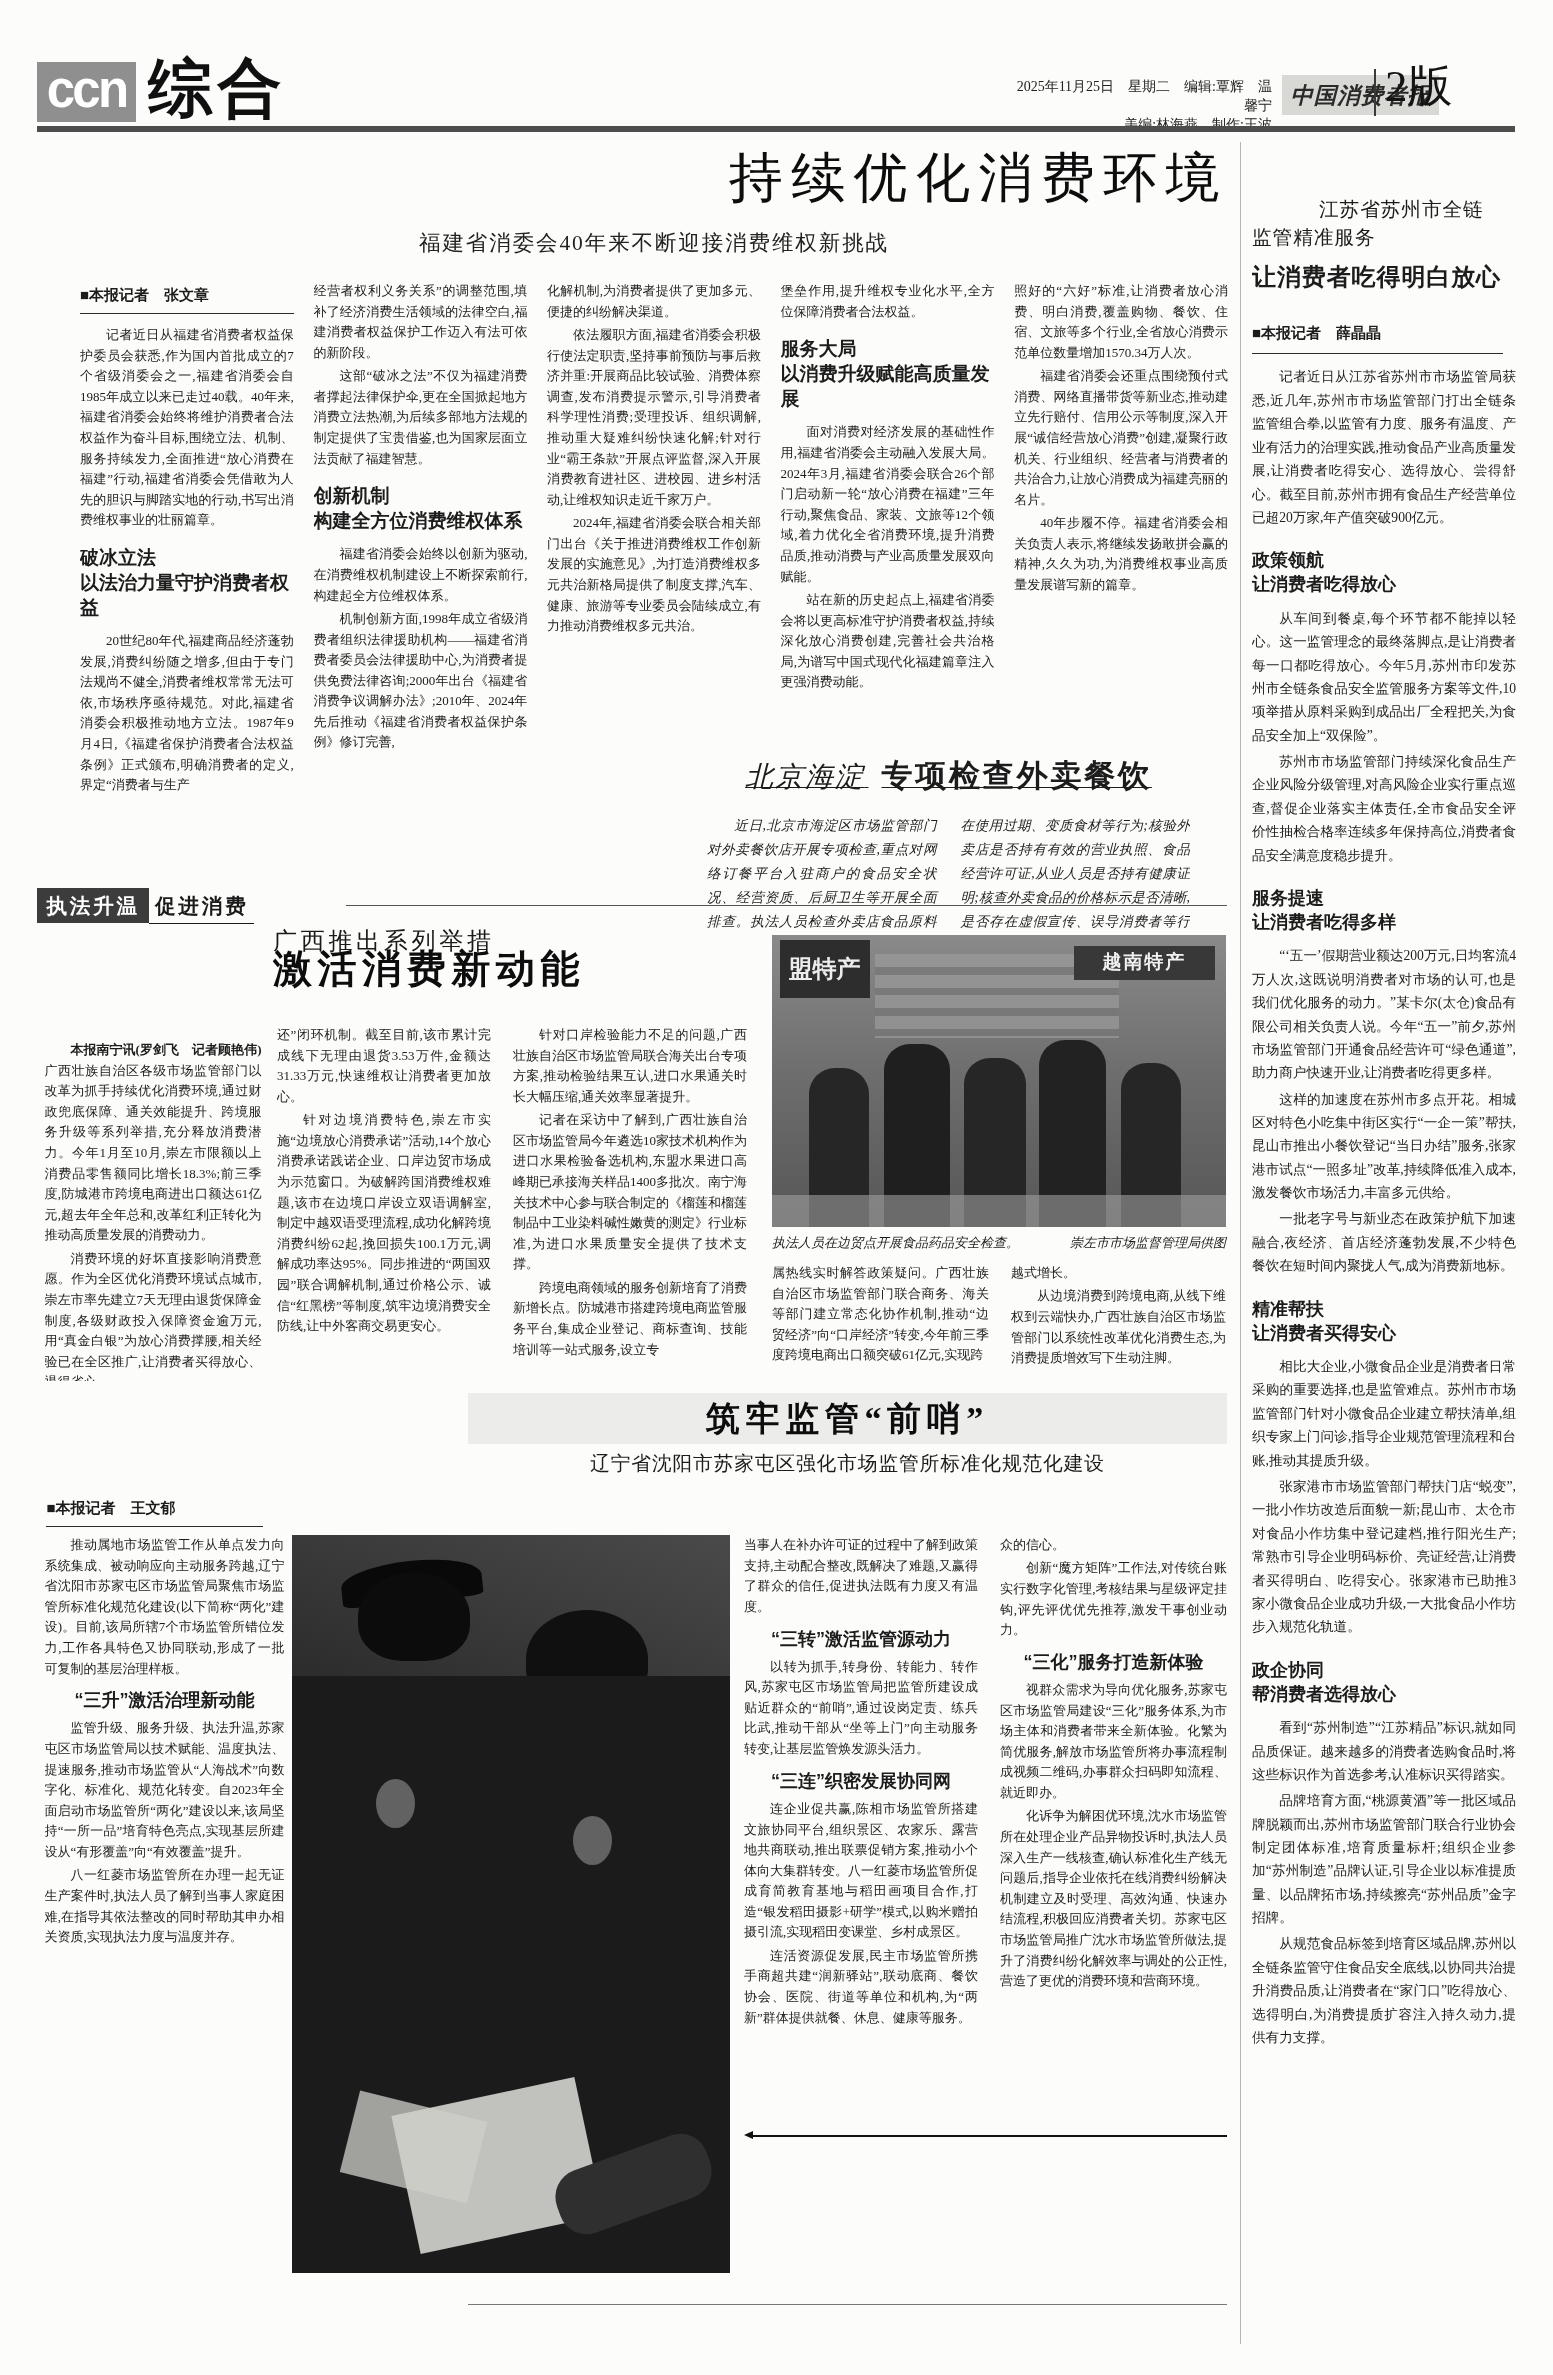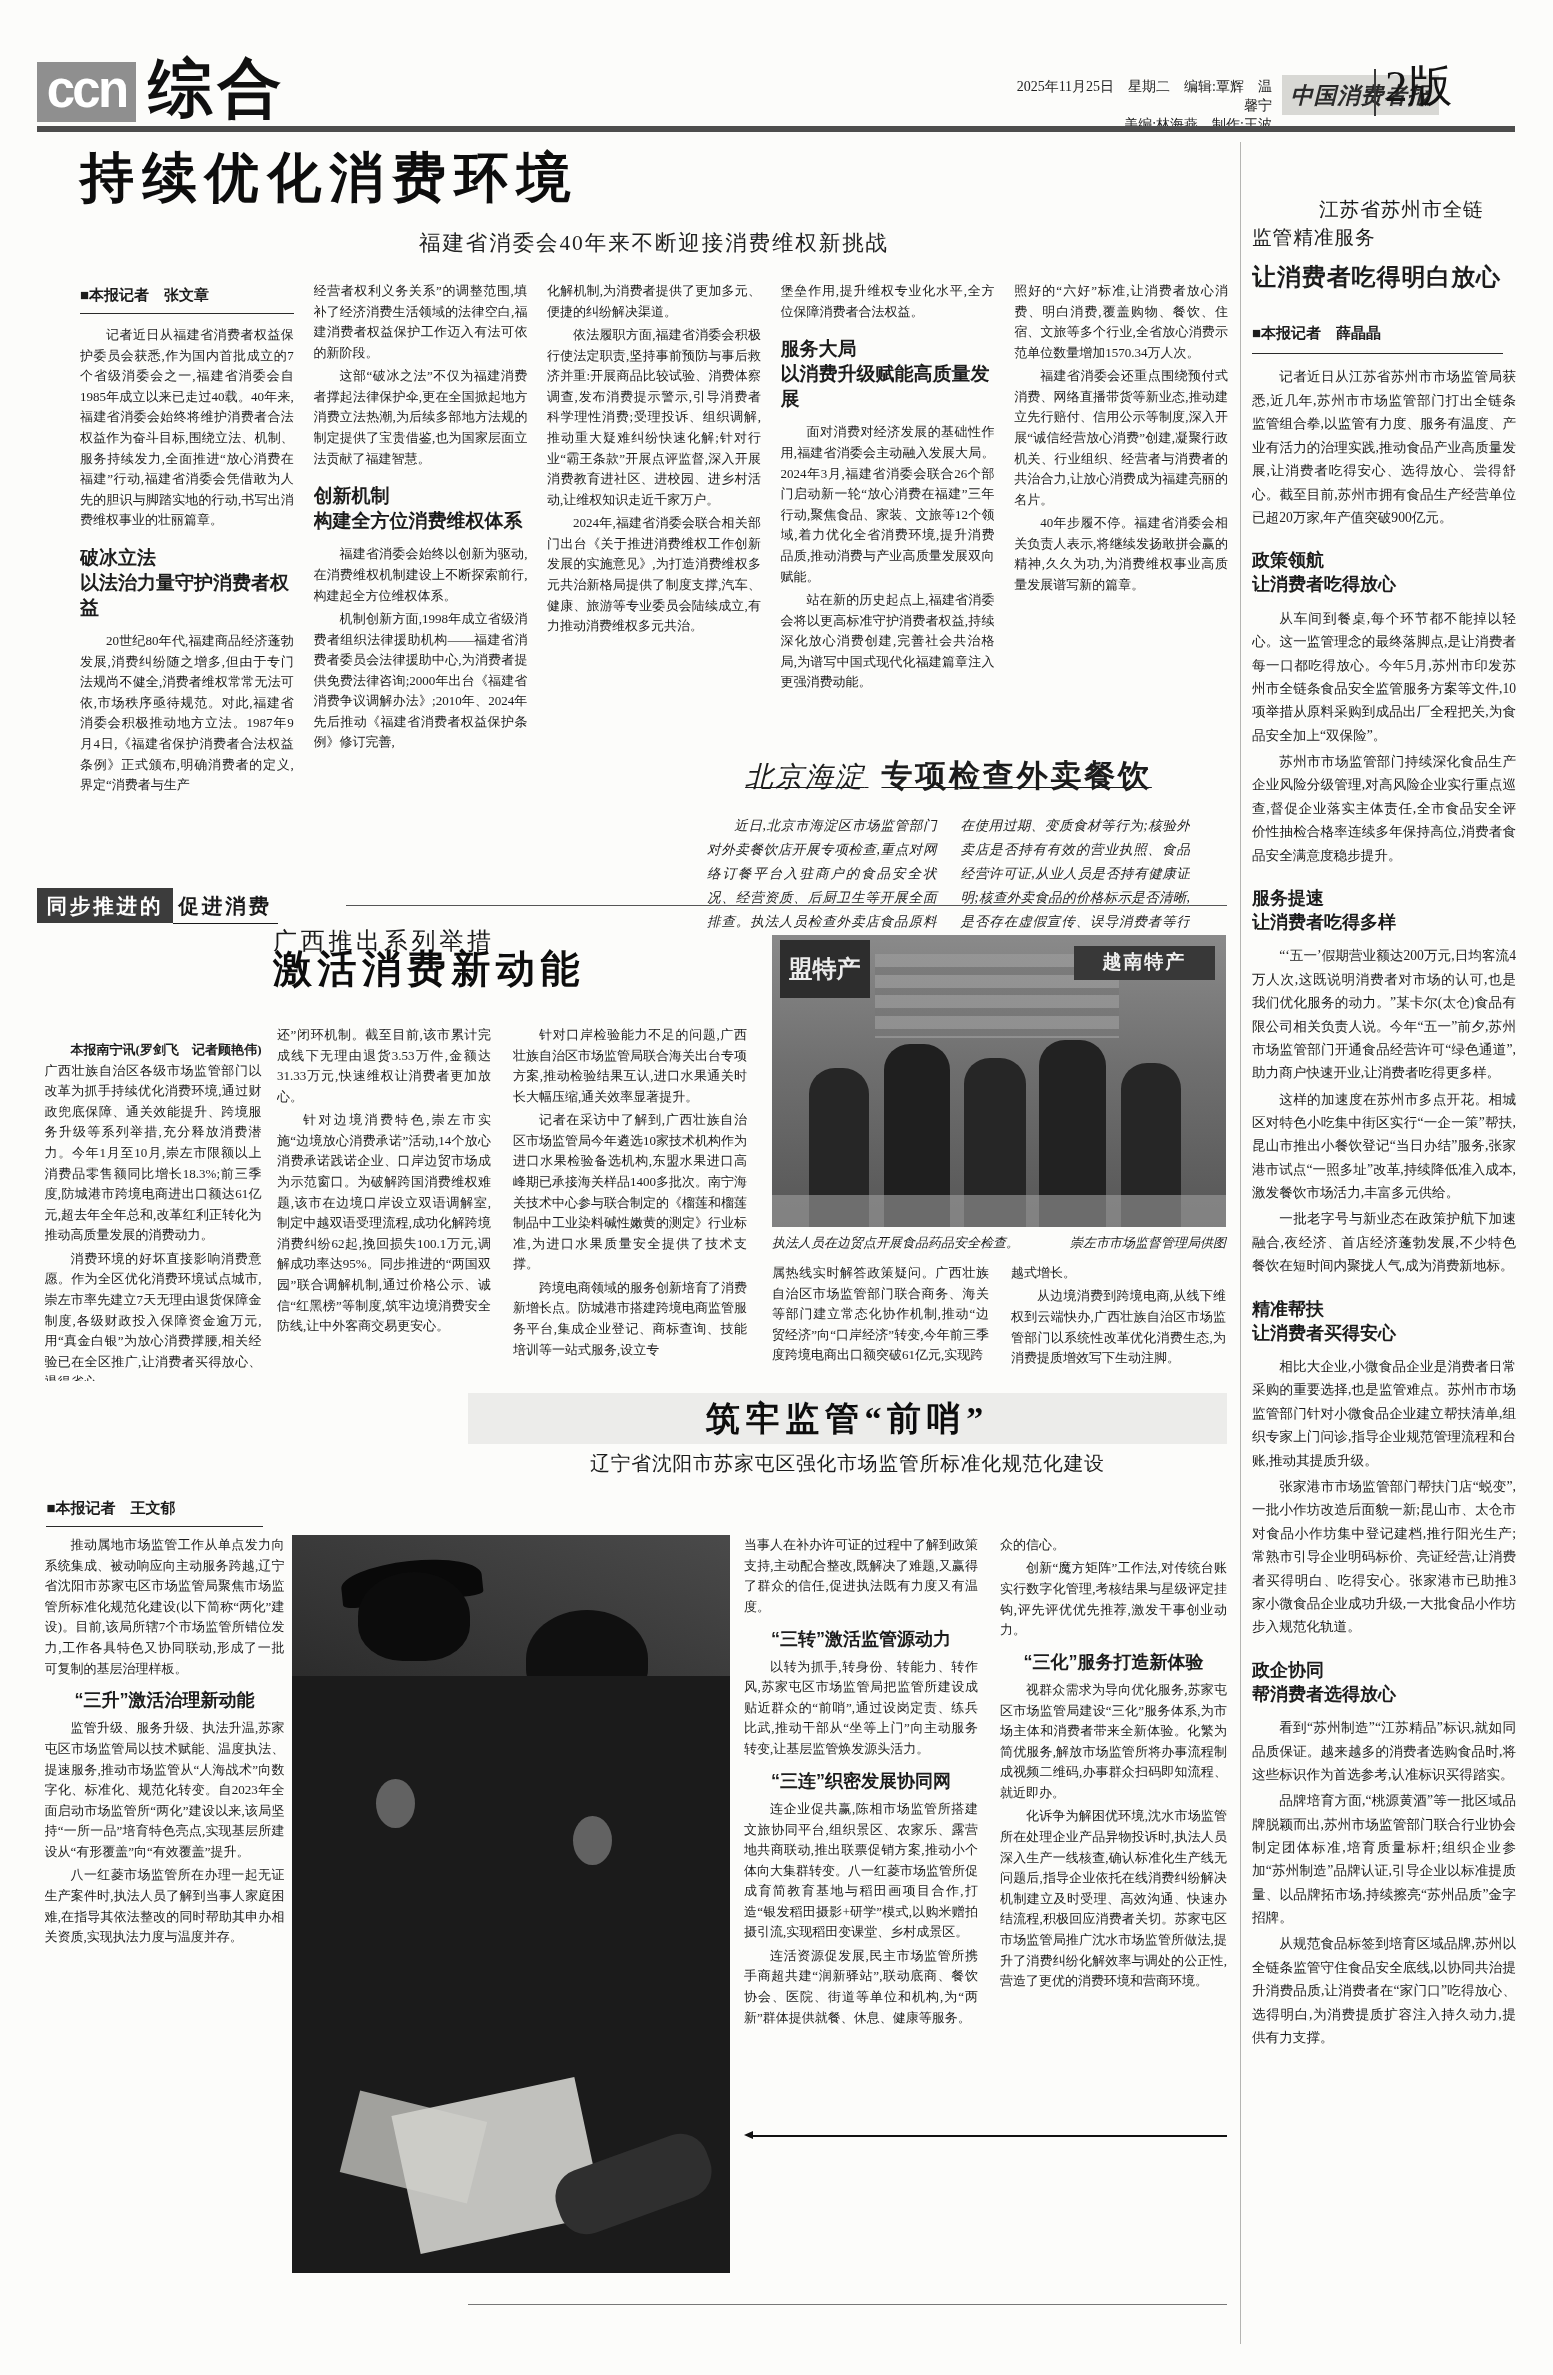--- a/index.html
+++ b/index.html
@@ -21,21 +21,21 @@
   
   .p{margin:0 0 2.8px 0;text-indent:2em;text-align:justify;}
   .p.cont{text-indent:0;}
   .sh1{font-family:"Liberation Sans",sans-serif;font-weight:bold;font-size:19px;margin:15px 0 0 0;line-height:24px;}
   .sh2{font-family:"Liberation Sans",sans-serif;font-weight:bold;font-size:19px;margin:0 0 11.2px 0;line-height:25px;}
   .byline{font-weight:bold;font-size:15px;border-bottom:1.9px solid #2a2a2a;padding-bottom:7.5px;margin:3.7px 0 11.2px 0;}
   .kai{font-style:italic;}
 
   
   .lead{position:absolute;left:80px;top:142px;width:1148px;}
-  .lead-hl{text-align:left;font-size:54px;font-weight:bold;letter-spacing:8.4px;color:#0d0d0d;}
+  .lead-hl{text-align:right;font-size:54px;font-weight:normal;letter-spacing:8.4px;color:#0d0d0d;}
   .lead-sub{text-align:center;font-size:21.5px;letter-spacing:1.9px;margin-top:13px;color:#222;}
   .lead-cols{display:flex;gap:19.7px;margin-top:24px;height:555px;overflow:hidden;}
   .lead-cols .col{flex:1;font-size:13px;line-height:20.6px;overflow:hidden;}
 
   
   .banner{position:absolute;left:37px;top:888px;width:1190px;height:34px;}
   .banner-dark{display:inline-block;background:#3c3c3c;color:#fff;font-family:"Liberation Sans",sans-serif;
     font-weight:bold;font-size:20.6px;padding:3.7px 9.4px;letter-spacing:2.8px;}
   .banner-light{display:inline-block;color:#1a1a1a;font-family:"Liberation Sans",sans-serif;font-weight:bold;
     font-size:20.6px;padding:3.7px 5.6px;letter-spacing:2.8px;border-bottom:1.9px solid #1a1a1a;}
@@ -157,21 +157,21 @@
       </div>
       <div class="col">
         <p class="p cont">照好的“六好”标准,让消费者放心消费、明白消费,覆盖购物、餐饮、住宿、文旅等多个行业,全省放心消费示范单位数量增加1570.34万人次。</p>
         <p class="p">福建省消委会还重点围绕预付式消费、网络直播带货等新业态,推动建立先行赔付、信用公示等制度,深入开展“诚信经营放心消费”创建,凝聚行政机关、行业组织、经营者与消费者的共治合力,让放心消费成为福建亮丽的名片。</p>
         <p class="p">40年步履不停。福建省消委会相关负责人表示,将继续发扬敢拼会赢的精神,久久为功,为消费维权事业高质量发展谱写新的篇章。</p>
       </div>
     </div>
   </div>
 
   <div class="banner">
-    <span class="banner-dark">同步推进的</span><span class="banner-light">促进消费</span>
+    <span class="banner-dark">执法升温</span><span class="banner-light">促进消费</span>
     <div class="banner-line"></div>
   </div>
 
   <div class="gx">
     <div class="gx-head">
       <div class="gx-kicker">广西推出系列举措</div>
       <div class="gx-hl">激活消费新动能</div>
     </div>
     <div class="gx-colA">
       <p class="p"><b>本报南宁讯(罗剑飞　记者顾艳伟)</b><span>广西壮族自治区各级市场监管部门以改革为抓手持续优化消费环境,通过财政兜底保障、通关效能提升、跨境服务升级等系列举措,充分释放消费潜力。今年1月至10月,崇左市限额以上消费品零售额同比增长18.3%;前三季度,防城港市跨境电商进出口额达61亿元,超去年全年总和,改革红利正转化为推动高质量发展的消费动力。</span></p>

